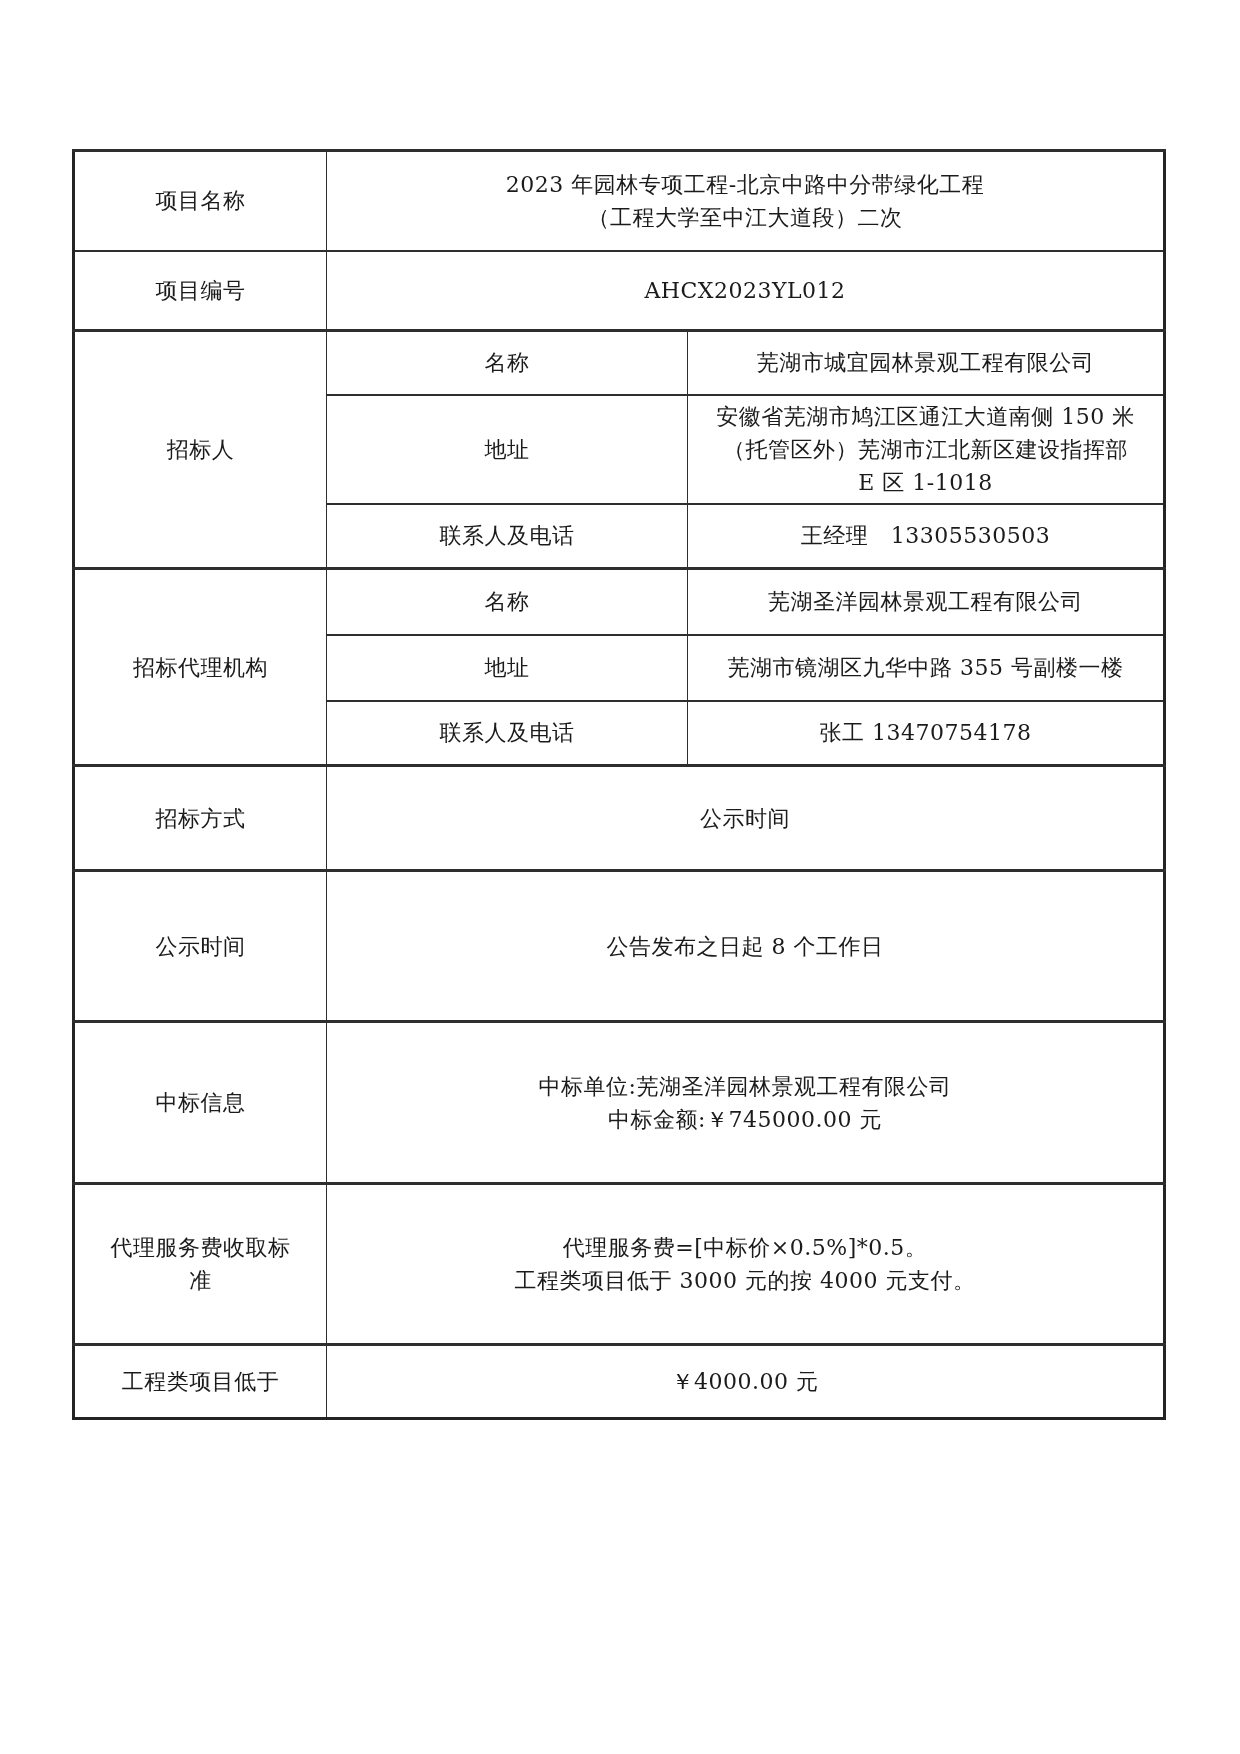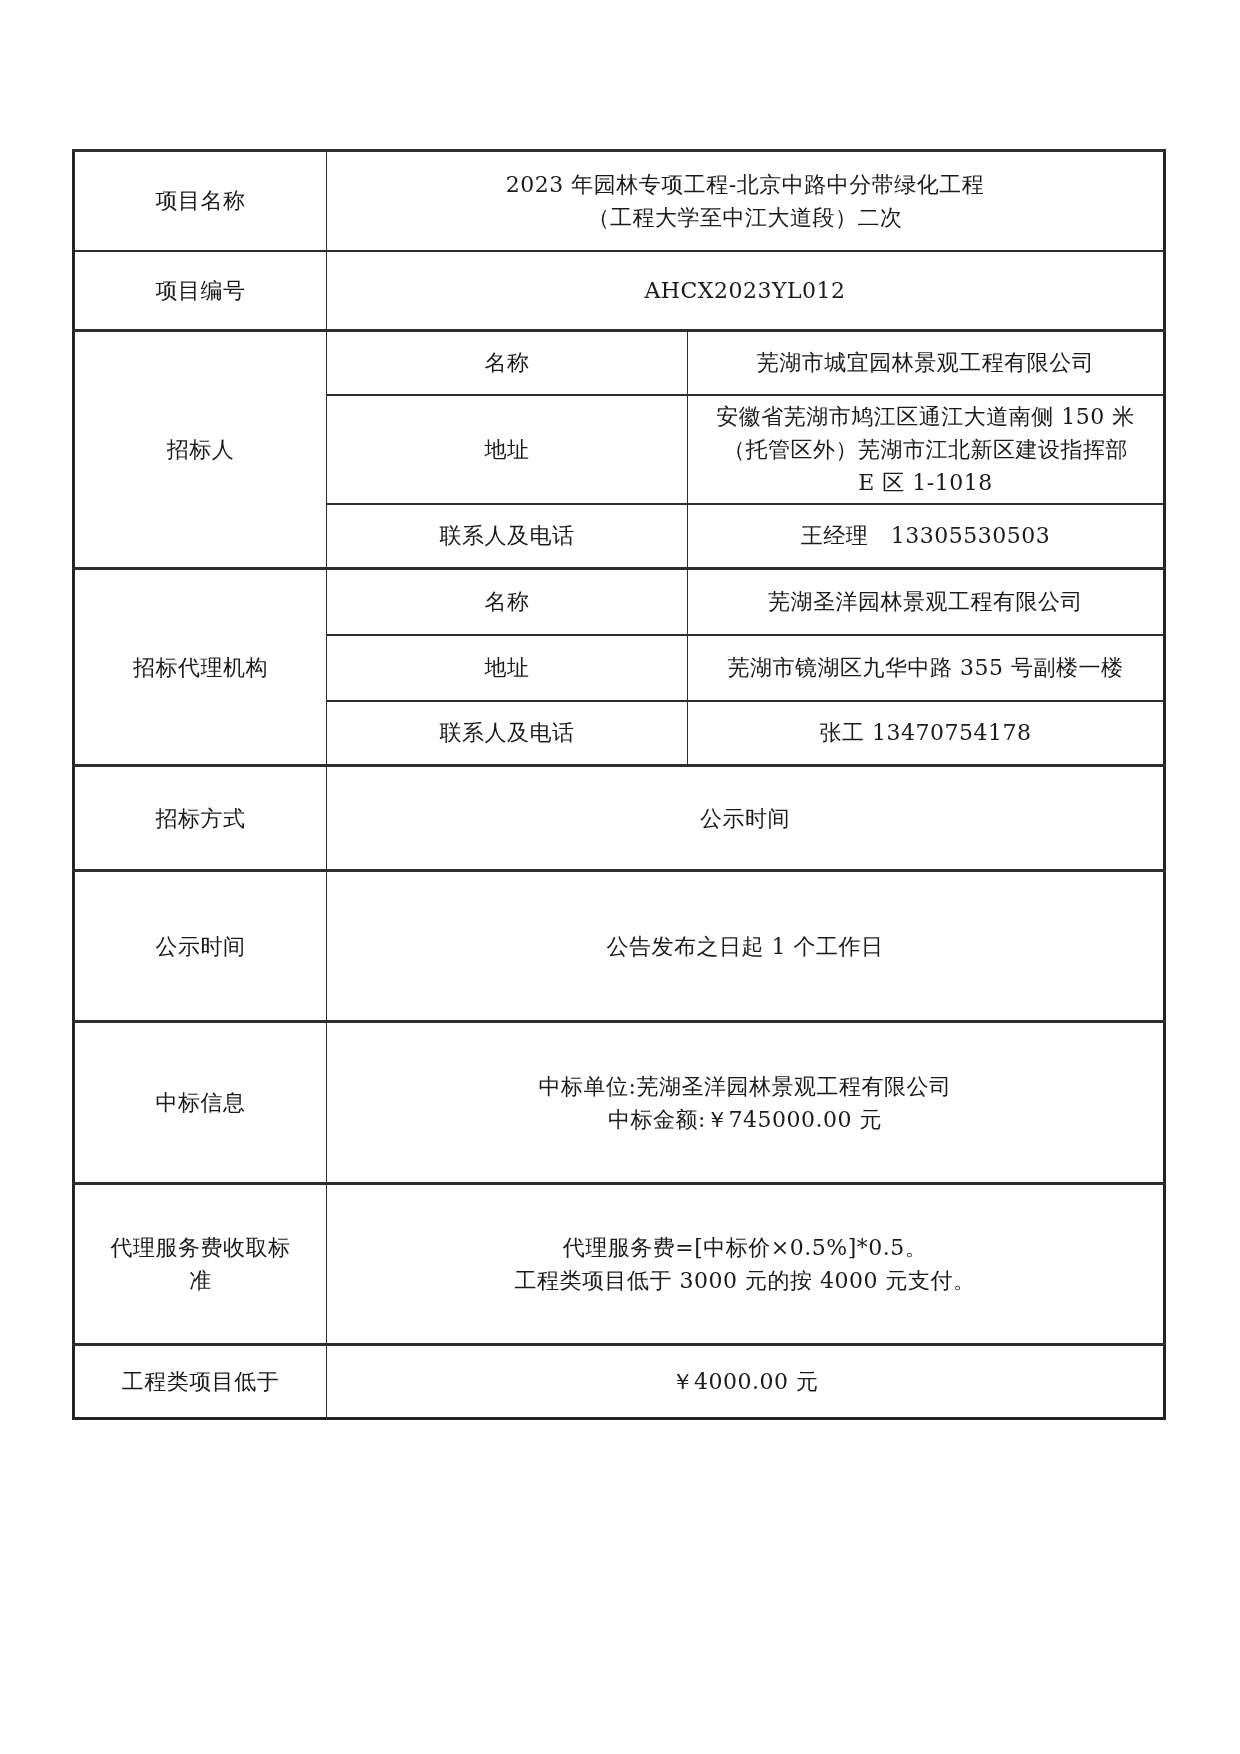--- a/index.html
+++ b/index.html
@@ -89,21 +89,21 @@
       <tr style="height:65px">
         <td>联系人及电话</td>
         <td>张工 13470754178</td>
       </tr>
       <tr class="major" style="height:105px">
         <td>招标方式</td>
         <td colspan="2">公示时间</td>
       </tr>
       <tr class="major" style="height:151px">
         <td>公示时间</td>
-        <td colspan="2">公告发布之日起 1 个工作日</td>
+        <td colspan="2">公告发布之日起 8 个工作日</td>
       </tr>
       <tr class="major" style="height:162px">
         <td>中标信息</td>
         <td colspan="2">
           <span class="line">中标单位:芜湖圣洋园林景观工程有限公司</span>
           <span class="line">中标金额:￥745000.00 元</span>
         </td>
       </tr>
       <tr class="major" style="height:161px">
         <td>

